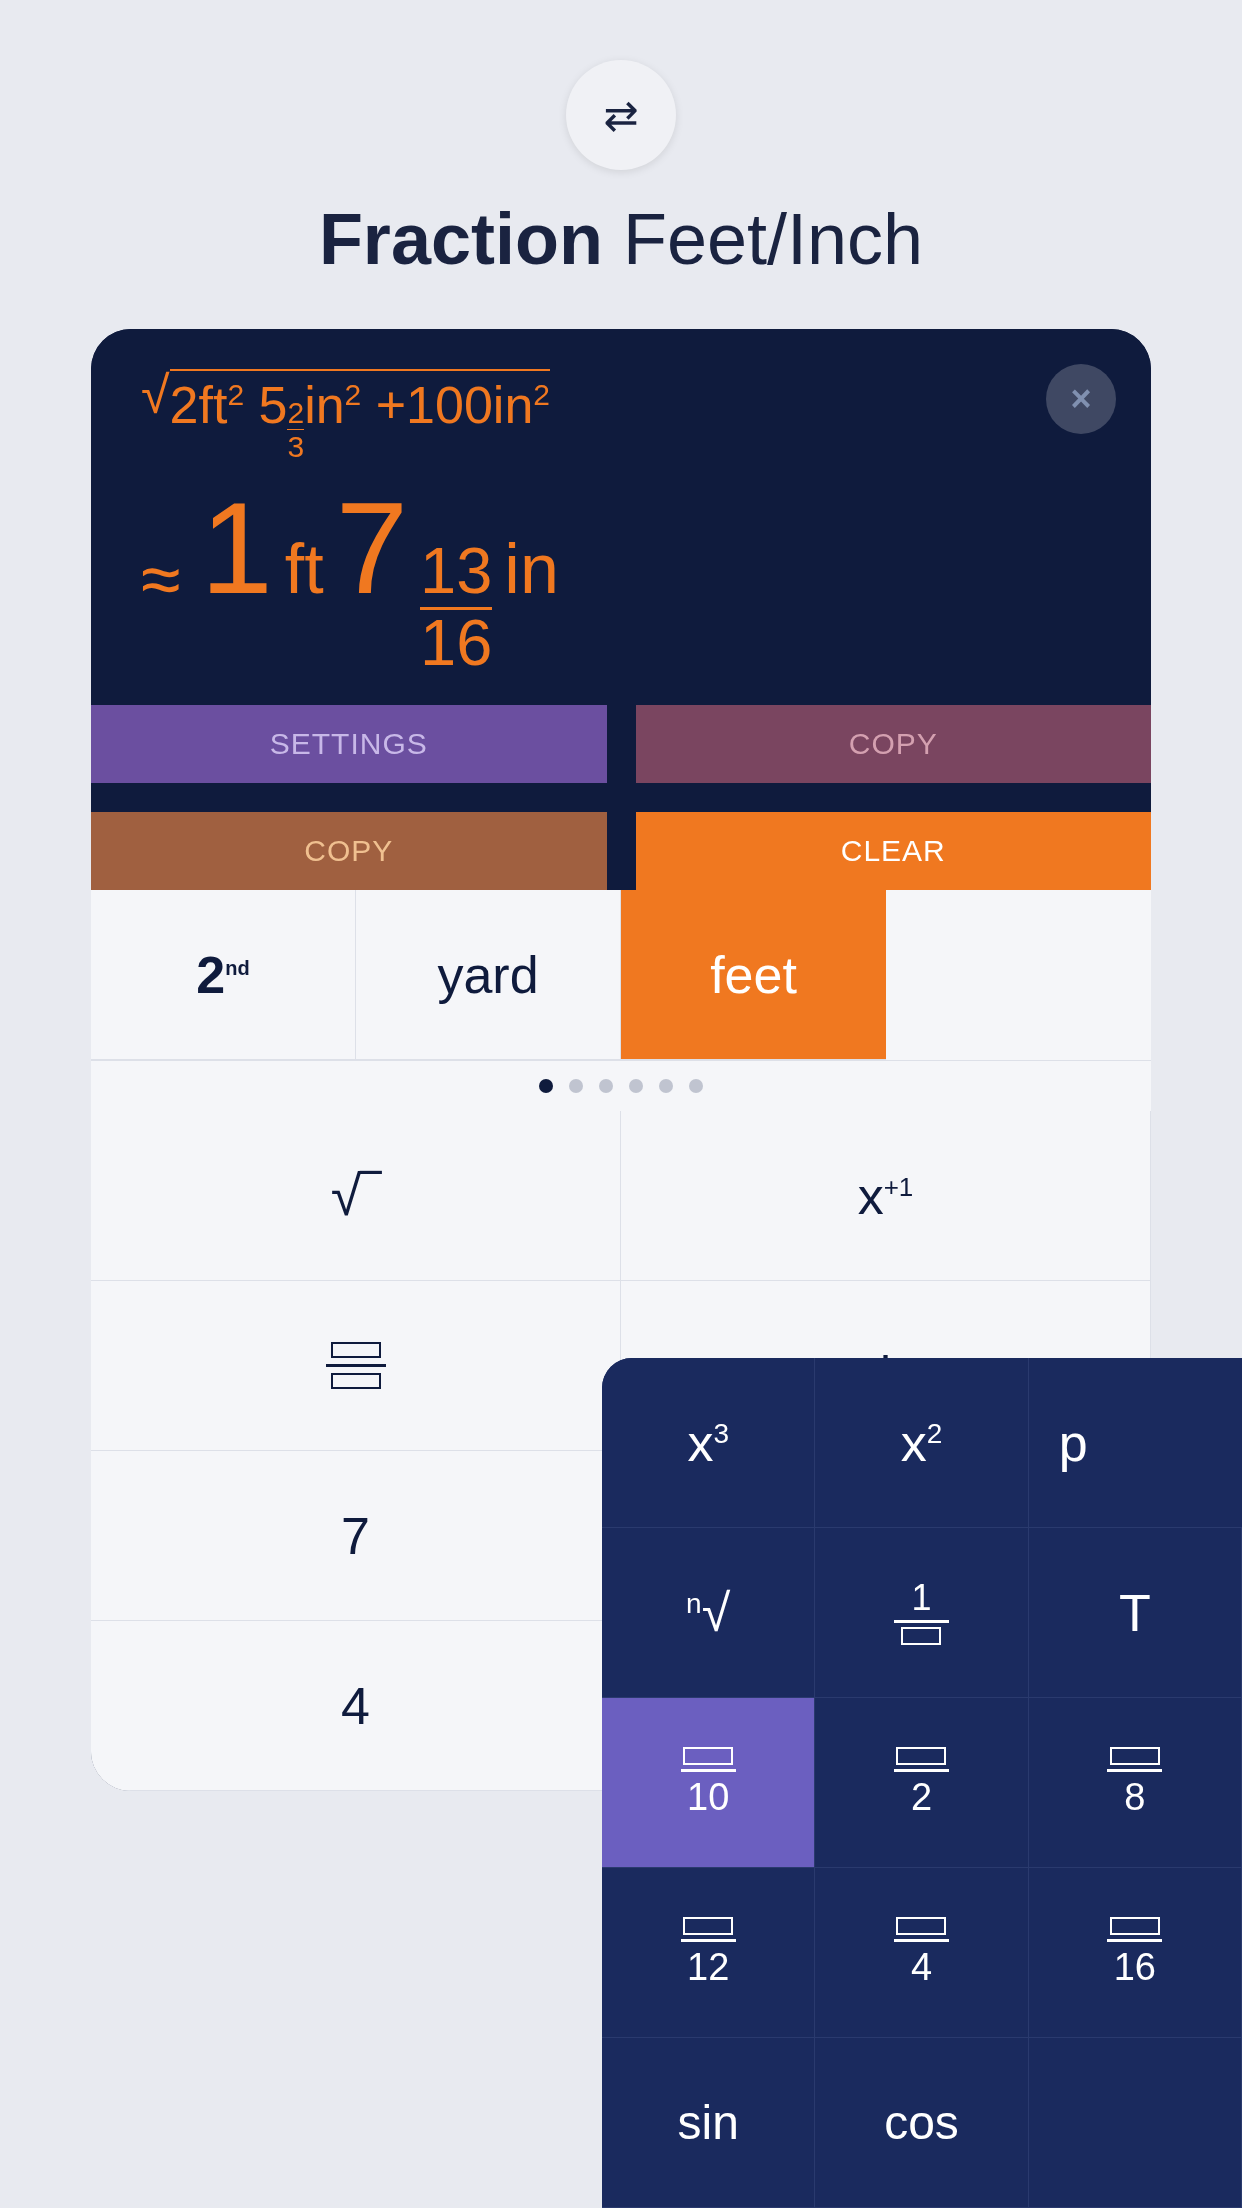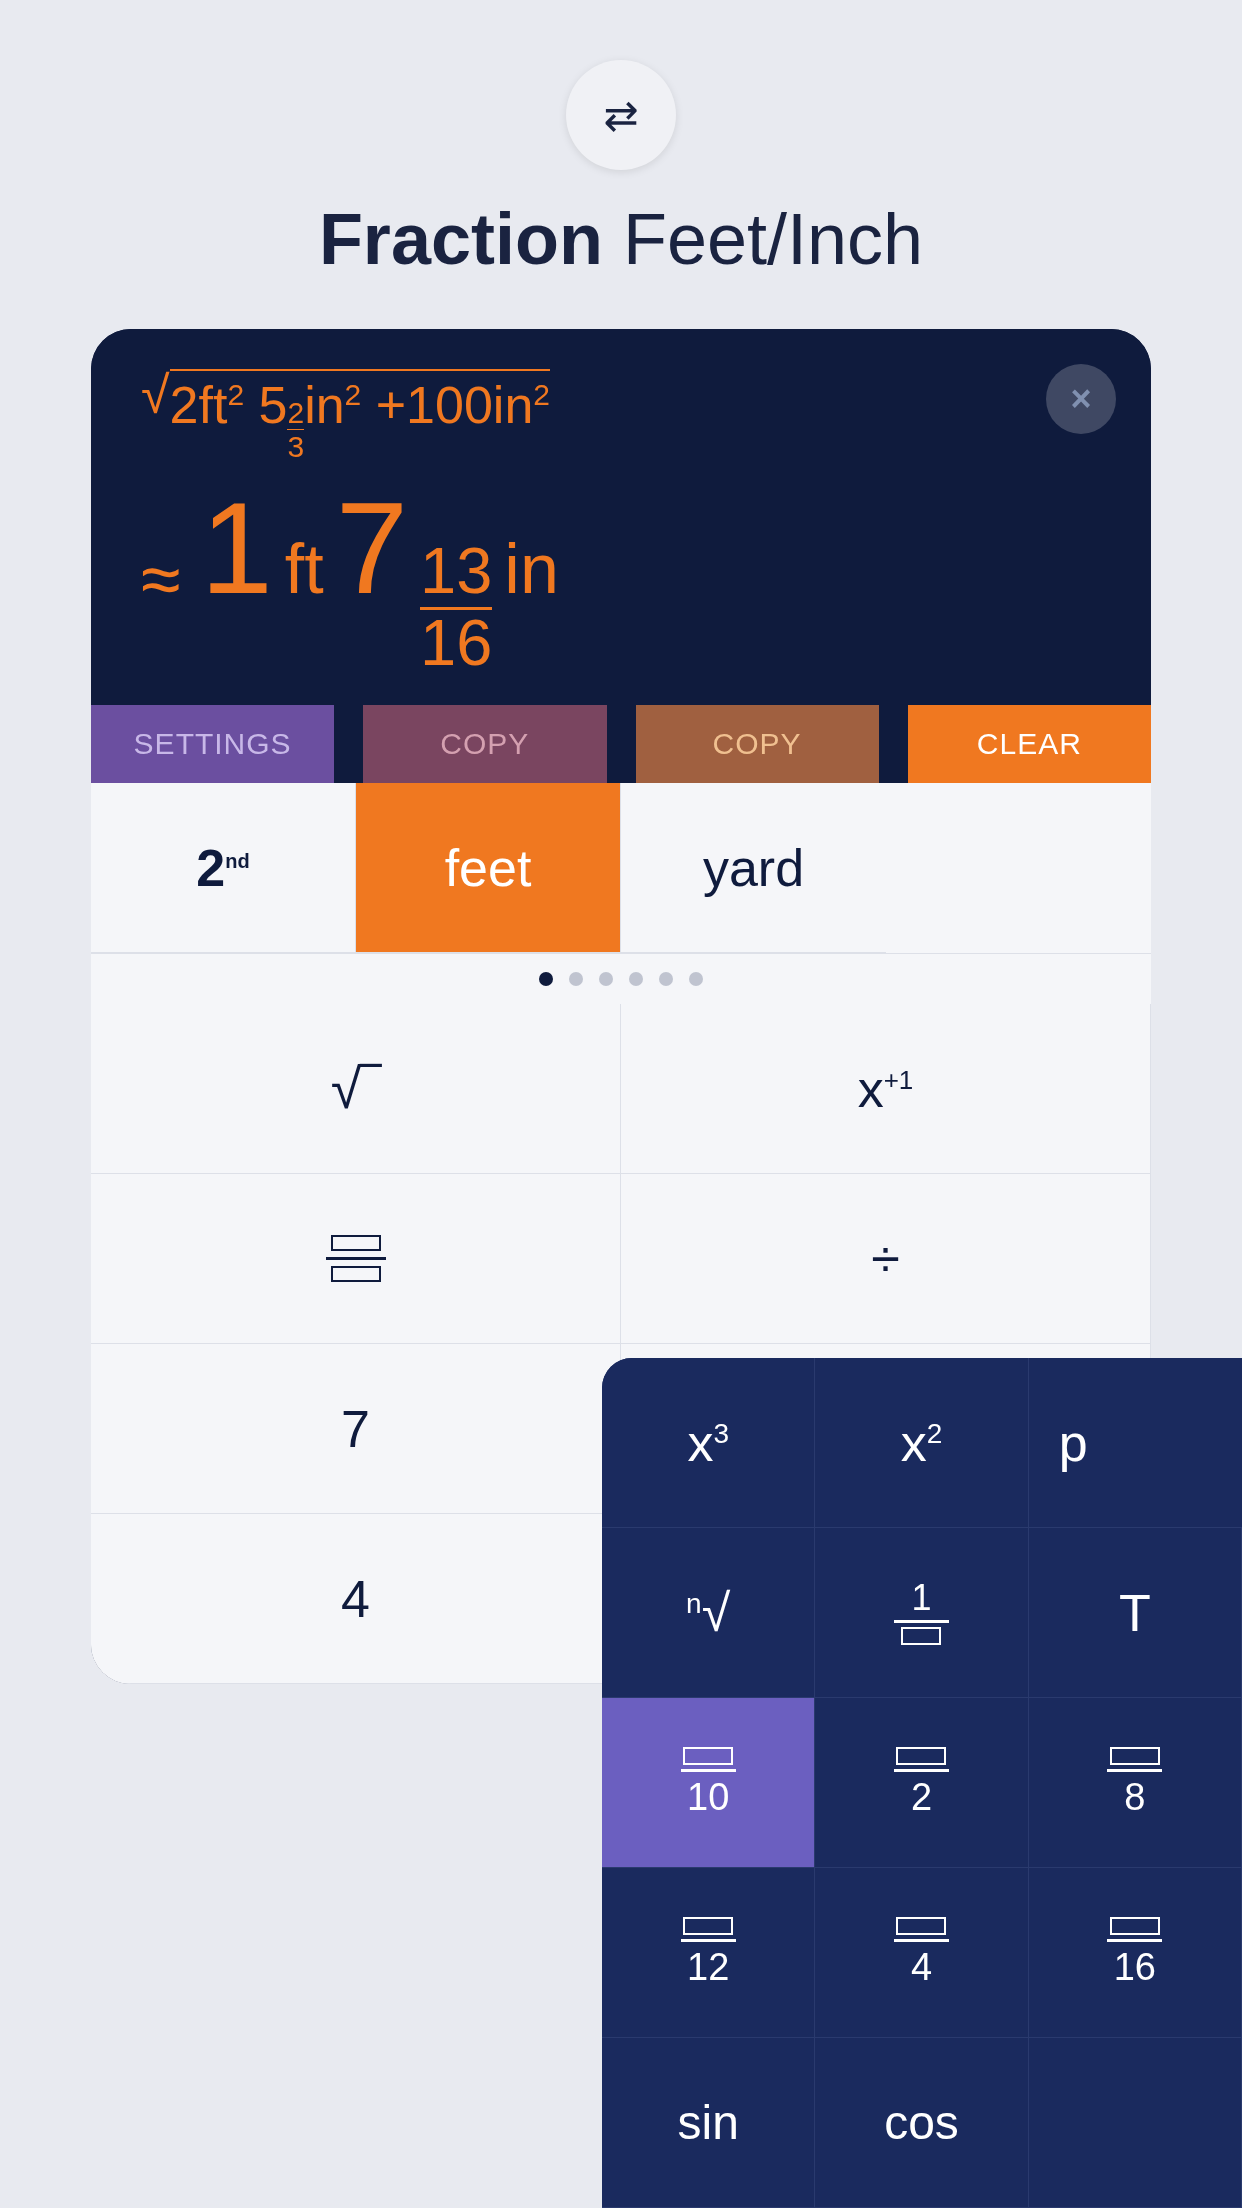--- a/index.html
+++ b/index.html
@@ -167,21 +167,21 @@
     .result-frac .r-num {
       border-bottom: 3px solid #f07820;
       padding-bottom: 4px;
       line-height: 1;
     }
     .result-frac .r-den { line-height: 1; }
 
     
     .action-bar {
       display: grid;
-      grid-template-columns: 1fr 1fr 1fr 1fr;
+      grid-template-columns: 1fr 1fr;
       gap: 29px;
     }
 
     .action-btn {
       padding: 22px 0;
       text-align: center;
       font-size: 30px;
       font-weight: 500;
       letter-spacing: 1px;
       cursor: pointer;
@@ -432,25 +432,25 @@
     <div class="action-btn paste">COPY</div>
     <div class="action-btn clear">CLEAR</div>
   </div>
 
   <div class="keyboard">
 
     <div class="unit-row">
       <div class="key">
         <span class="key-2nd">2<sup>nd</sup></span>
       </div>
+      <div class="key">
+        <span>yard</span>
+      </div>
       <div class="key orange-active">
         <span>feet</span>
-      </div>
-      <div class="key">
-        <span>yard</span>
       </div>
     </div>
 
     <div class="dots-row">
       <div class="dot active"></div>
       <div class="dot"></div>
       <div class="dot"></div>
       <div class="dot"></div>
       <div class="dot"></div>
       <div class="dot"></div>

